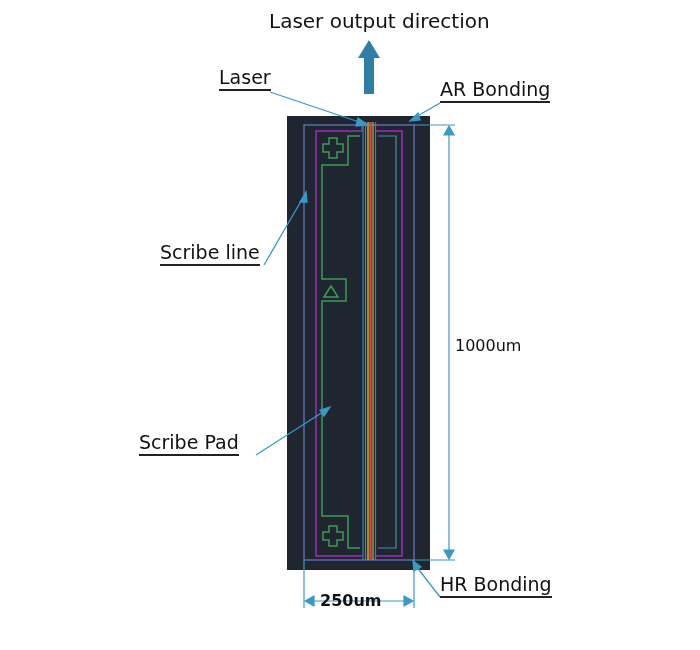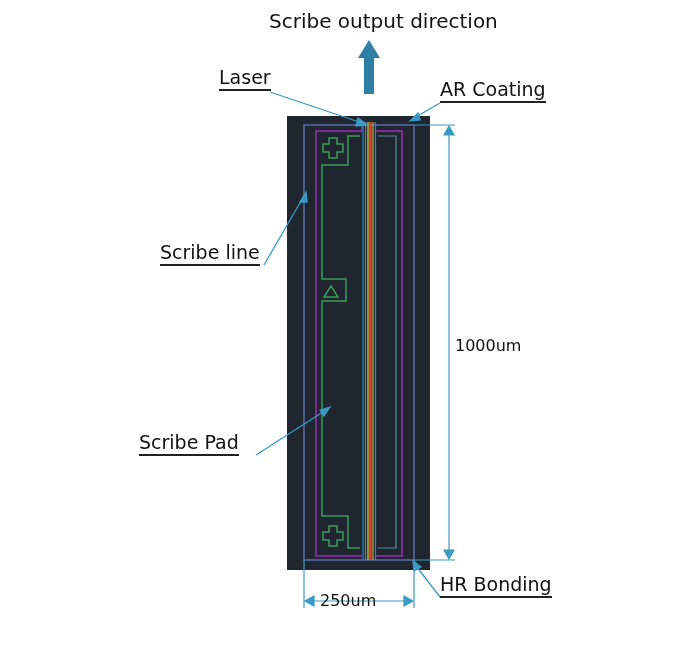--- a/index.html
+++ b/index.html
@@ -75,20 +75,20 @@
 
   <g stroke="#3a9ac4" stroke-width="1.2" fill="#3a9ac4">
     <line x1="304" y1="560" x2="304" y2="608"></line>
     <line x1="414" y1="560" x2="414" y2="608"></line>
     <line x1="309" y1="601" x2="409" y2="601"></line>
     <polygon points="305,601 314,596 314,606"></polygon>
     <polygon points="413,601 404,596 404,606"></polygon>
   </g>
 </svg>
 
-<div class="label" style="left:269px; top:11px; font-size:20px;">Scribe output direction</div>
+<div class="label" style="left:269px; top:11px; font-size:20px;">Laser output direction</div>
 <div class="label ul" style="left:219px; top:68px;">Laser</div>
-<div class="label ul" style="left:440px; top:80px;">AR Coating</div>
+<div class="label ul" style="left:440px; top:80px;">AR Bonding</div>
 <div class="label ul" style="left:160px; top:243px;">Scribe line</div>
 <div class="label ul" style="left:139px; top:433px;">Scribe Pad</div>
 <div class="label ul" style="left:440px; top:575px;">HR Bonding</div>
 <div class="dim" style="left:455px; top:338px;">1000um</div>
-<div class="dim" style="left:320px; top:593px;">250um</div>
+<div class="dim" style="left:320px; top:593px;font-weight:bold;">250um</div>
 
 </body></html>

